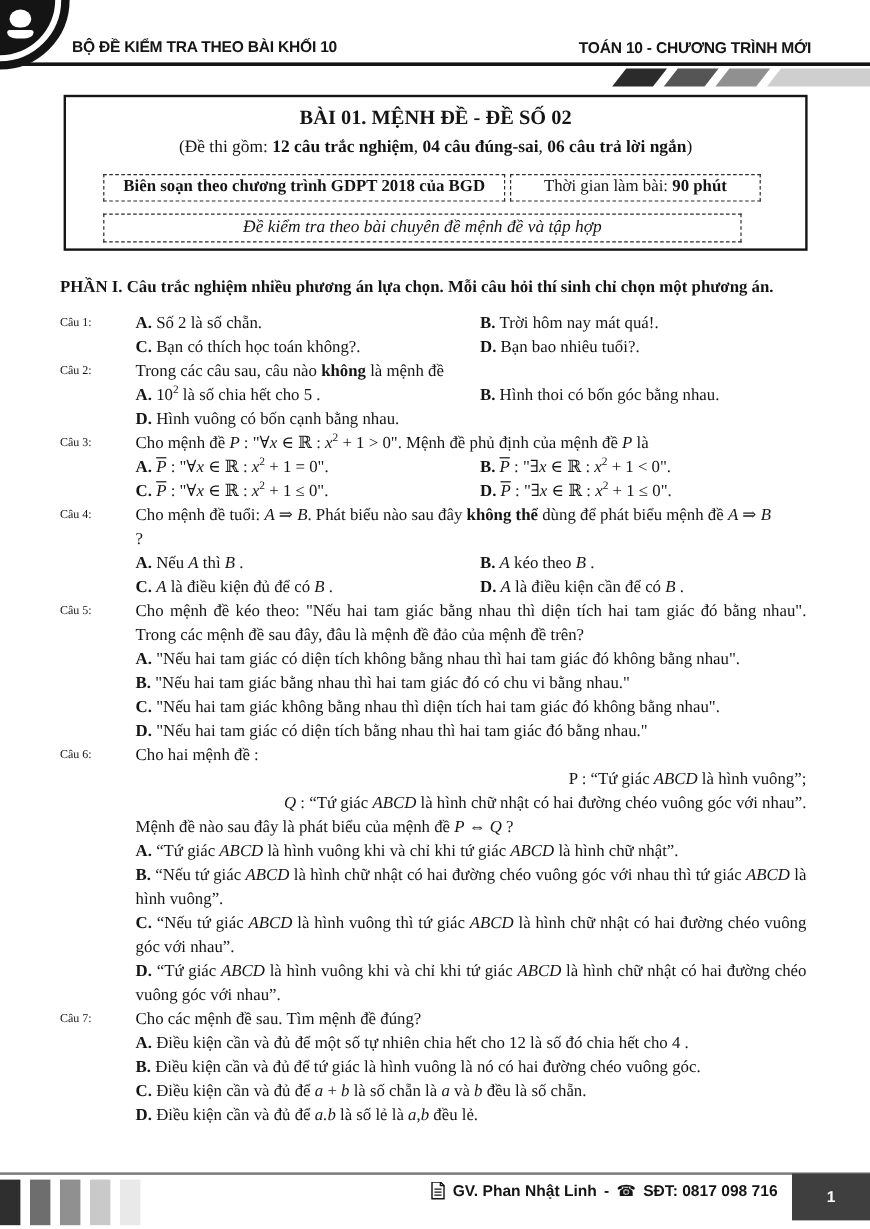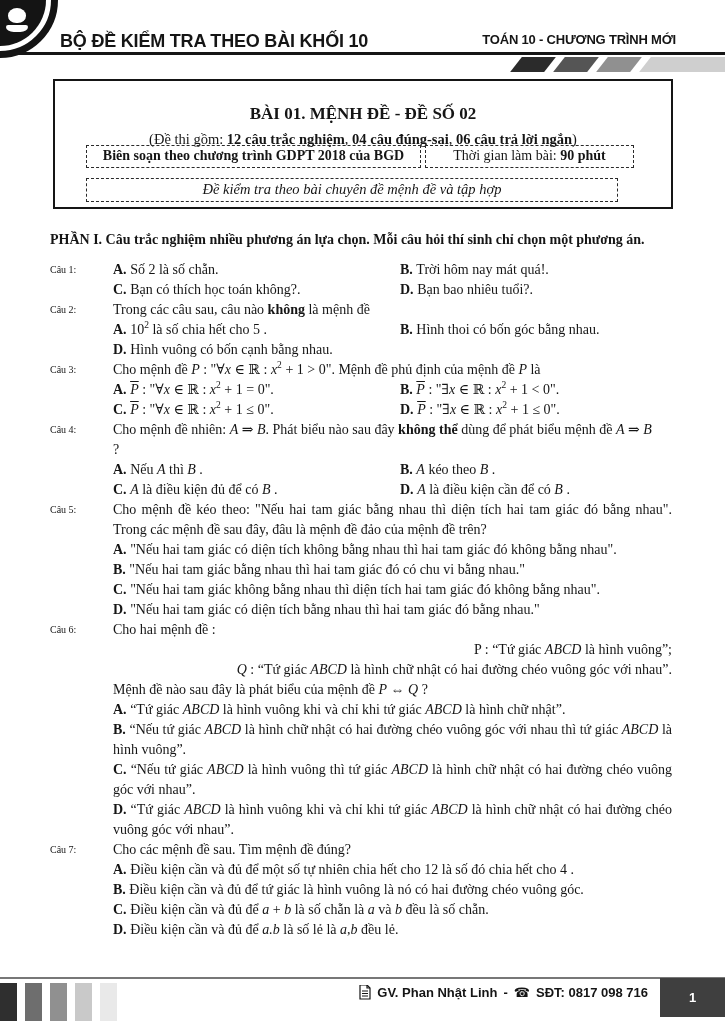--- a/index.html
+++ b/index.html
@@ -8,31 +8,31 @@
     font-family:"Liberation Serif","DejaVu Serif",serif;color:#151515;
     overflow:hidden;
   }
   
   .logo{position:absolute;top:0;left:0;width:110px;height:110px}
   .logo-disc{position:absolute;top:-46px;left:-46px;width:92px;height:92px;border-radius:50%;background:#141414}
   .logo-ring{position:absolute;top:-58px;left:-58px;width:102px;height:102px;border:7px solid #141414;border-radius:50%}
   .pawn-head{position:absolute;top:8px;left:8px;width:18px;height:15px;background:#fff;border-radius:50% 50% 46% 46%}
   .pawn-base{position:absolute;top:25px;left:6px;width:22px;height:7px;background:#fff;border-radius:3px 3px 50% 50%/3px 3px 100% 100%}
   .hdr-left{position:absolute;top:31px;left:60px;font-family:"Liberation Sans","DejaVu Sans",sans-serif;
-    font-weight:bold;font-size:18px;letter-spacing:-0.2px;white-space:nowrap}
+    font-weight:bold;font-size:13px;letter-spacing:-0.2px;white-space:nowrap}
   .hdr-right{position:absolute;top:32px;right:49px;font-family:"Liberation Sans","DejaVu Sans",sans-serif;
     font-weight:bold;font-size:13px;letter-spacing:-0.2px;white-space:nowrap}
   .hdr-line{position:absolute;top:52px;left:0;width:725px;height:3px;background:#151515}
   .stripes{position:absolute;top:57px;left:516px;height:15px;display:flex;gap:9px}
   .stripe{width:34px;height:15px;transform:skewX(-38deg)}
   .stripe.light{width:92px}
   
   .tbox{position:absolute;left:53px;top:79px;width:620px;height:130px;border:2px solid #151515;
     box-sizing:border-box;text-align:center}
-  .tbox-title{font-weight:bold;font-size:17px;margin-top:23px}
+  .tbox-title{font-weight:bold;font-size:17px;margin-top:7px}
   .tbox-sub{font-size:14.5px;margin-top:7px}
   .tbox-row{position:absolute;left:31px;top:64px;width:548px;display:flex;gap:4px}
   .dash{border:1.5px dashed #2a2a2a;box-sizing:border-box;font-size:14px;padding:2px 4px 3px}
   .dash-left{width:335px;font-weight:bold}
   .dash-right{flex:1}
   .tbox-note{position:absolute;left:31px;top:97px;width:532px;border:1.5px dashed #2a2a2a;
     box-sizing:border-box;font-style:italic;font-size:14.5px;padding:2px 0 3px}
   
   .content{position:absolute;left:50px;top:230px;width:622px}
   .part-heading{font-weight:bold;font-size:14px;line-height:20px;margin-bottom:10px}
@@ -124,21 +124,21 @@
             <div class="opt"><span class="key">A. </span><span class="i ov">P</span><span> : "∀</span><span class="i">x</span><span> ∈ ℝ : </span><span class="i">x</span><sup>2</sup><span> + 1 = 0".</span></div>
             <div class="opt"><span class="key">B. </span><span class="i ov">P</span><span> : "∃</span><span class="i">x</span><span> ∈ ℝ : </span><span class="i">x</span><sup>2</sup><span> + 1 &lt; 0".</span></div>
             <div class="opt"><span class="key">C. </span><span class="i ov">P</span><span> : "∀</span><span class="i">x</span><span> ∈ ℝ : </span><span class="i">x</span><sup>2</sup><span> + 1 ≤ 0".</span></div>
             <div class="opt"><span class="key">D. </span><span class="i ov">P</span><span> : "∃</span><span class="i">x</span><span> ∈ ℝ : </span><span class="i">x</span><sup>2</sup><span> + 1 ≤ 0".</span></div>
           </div>
         </div>
       </div>
       <div class="q-row">
         <div class="q-label">Câu 4:</div>
         <div class="q-body">
-          <div class="stem-line"><span>Cho mệnh đề nhiên: </span><span class="i">A</span><span> ⇒ </span><span class="i">B</span><span>. Phát biểu nào sau đây </span><span class="b">không thể</span><span> dùng để phát biểu mệnh đề </span><span class="i">A</span><span> ⇒ </span><span class="i">B</span></div>
+          <div class="stem-line"><span>Cho mệnh đề tuổi: </span><span class="i">A</span><span> ⇒ </span><span class="i">B</span><span>. Phát biểu nào sau đây </span><span class="b">không thể</span><span> dùng để phát biểu mệnh đề </span><span class="i">A</span><span> ⇒ </span><span class="i">B</span></div>
           <div class="stem-line"><span>?</span></div>
           <div class="opts cols">
             <div class="opt"><span class="key">A. </span><span>Nếu </span><span class="i">A</span><span> thì </span><span class="i">B</span><span> .</span></div>
             <div class="opt"><span class="key">B. </span><span class="i">A</span><span> kéo theo </span><span class="i">B</span><span> .</span></div>
             <div class="opt"><span class="key">C. </span><span class="i">A</span><span> là điều kiện đủ để có </span><span class="i">B</span><span> .</span></div>
             <div class="opt"><span class="key">D. </span><span class="i">A</span><span> là điều kiện cần để có </span><span class="i">B</span><span> .</span></div>
           </div>
         </div>
       </div>
       <div class="q-row">

